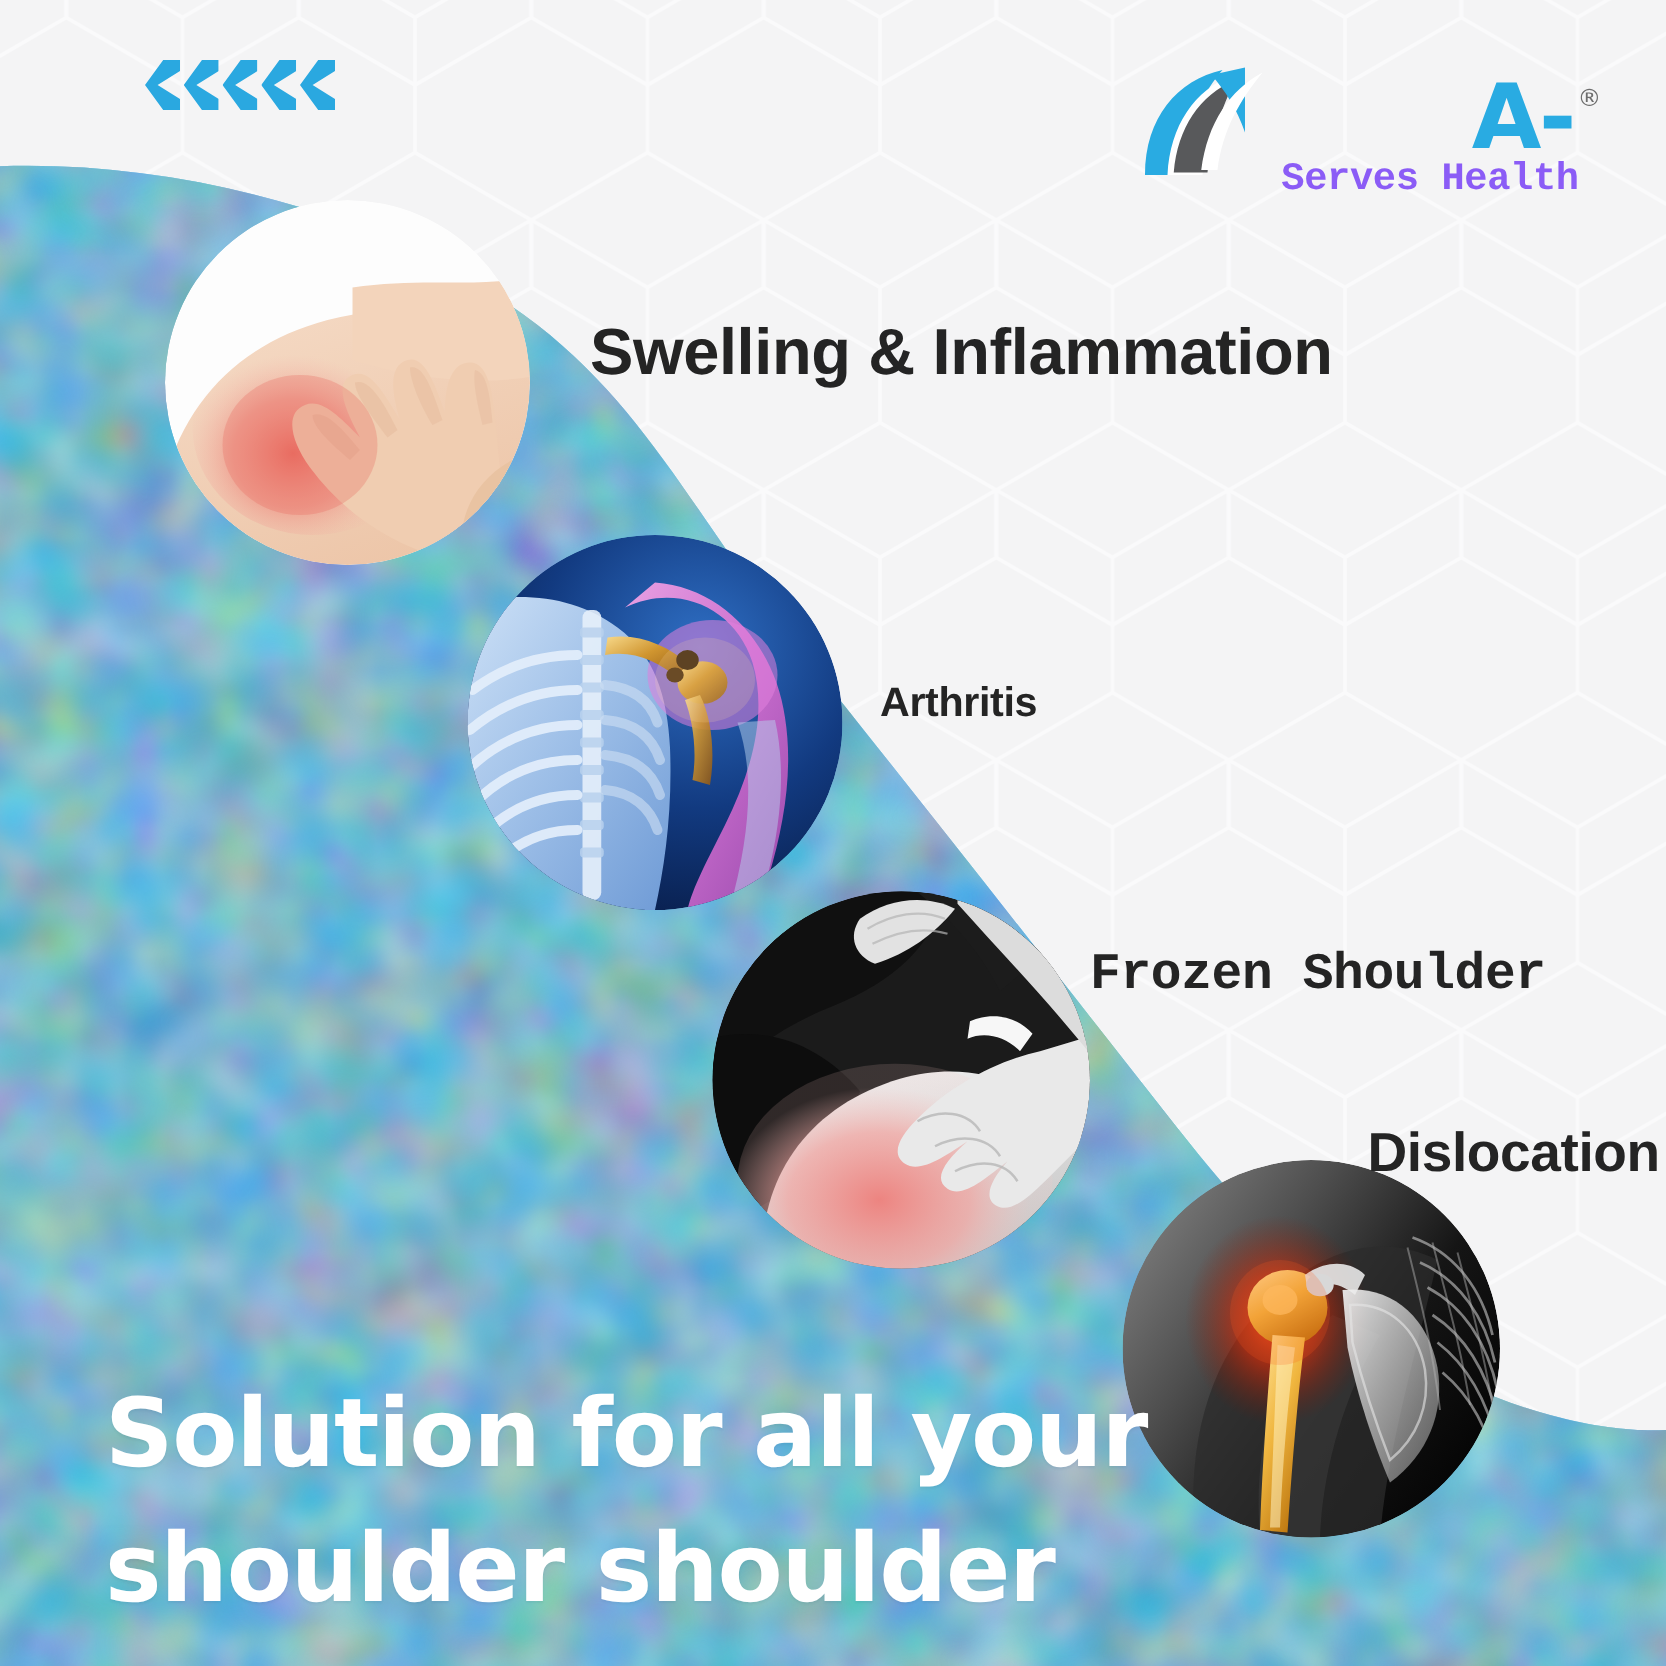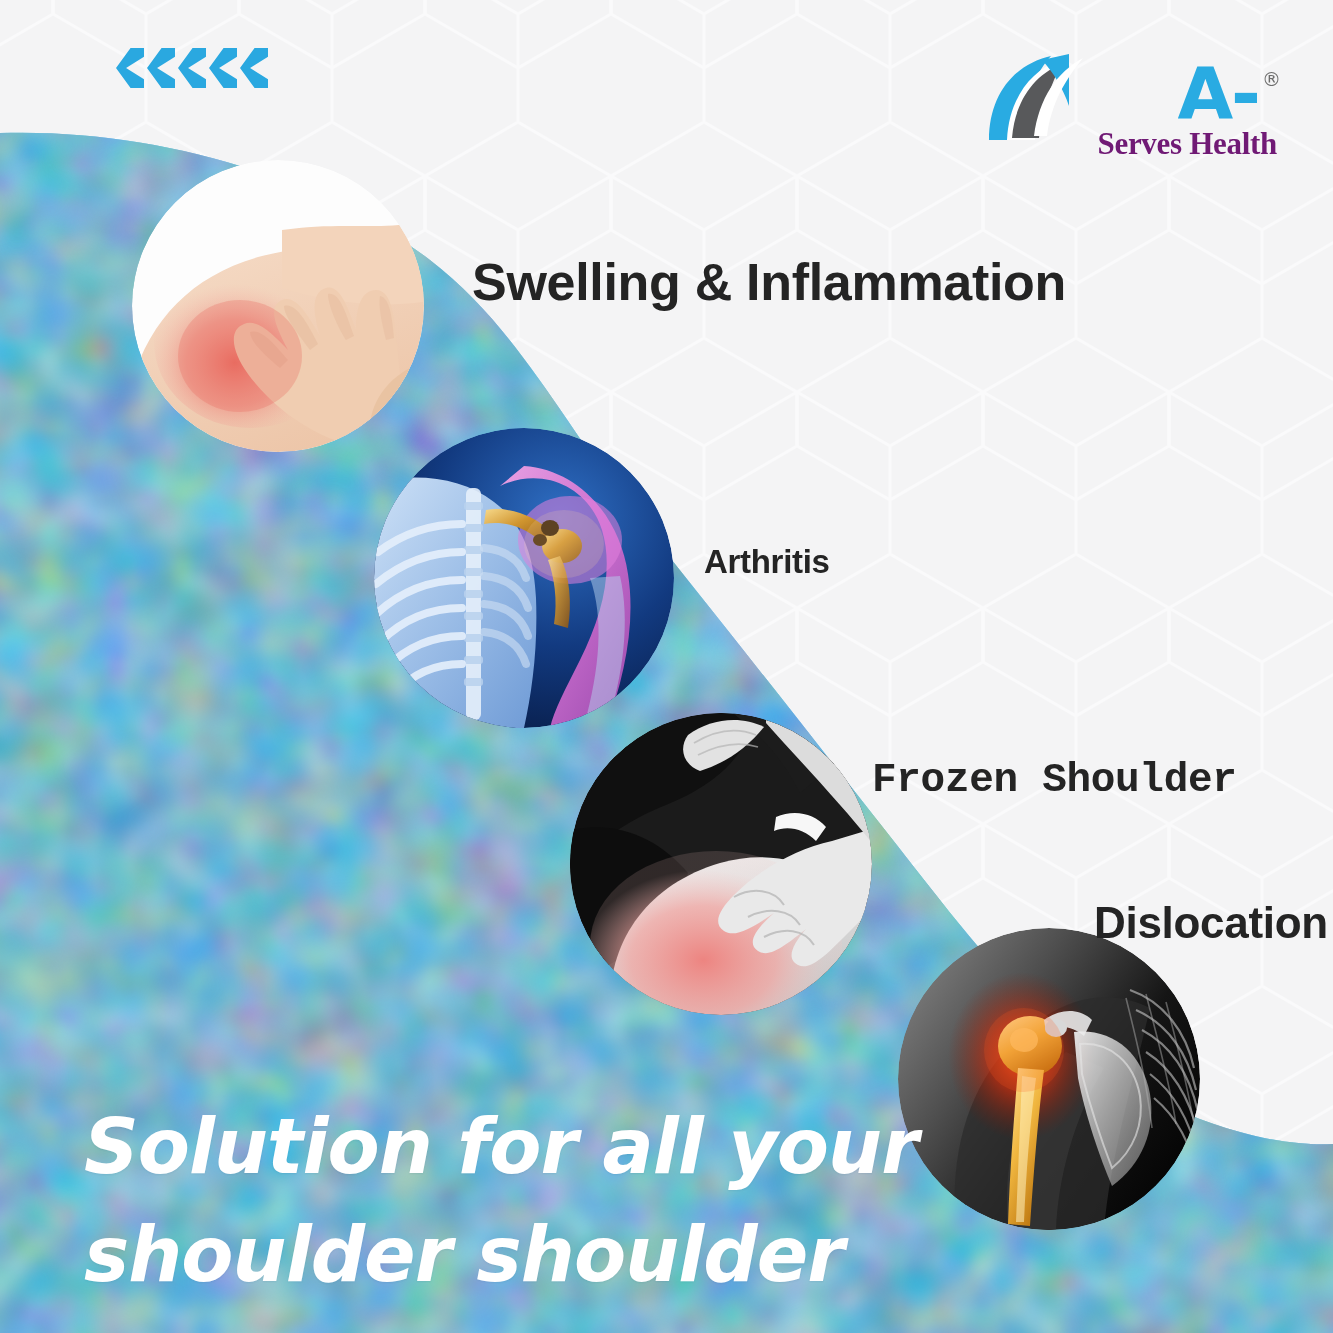--- a/index.html
+++ b/index.html
@@ -20,41 +20,41 @@
         clip-path:polygon(100% 0,100% 22%,36% 50%,100% 78%,100% 100%,52% 100%,0 50%,52% 0);}
 
   
   .logo{position:absolute;right:52px;top:50px;z-index:30;display:flex;align-items:flex-start;}
   .logomark{width:105px;height:92px;margin-right:8px;flex:0 0 auto;}
   .logotext{display:flex;flex-direction:column;align-items:flex-end;padding-top:14px;}
   .logoname{display:flex;align-items:flex-start;}
   .logoname .lt{font-size:72px;font-weight:bold;color:#29abe2;letter-spacing:-2px;line-height:0.82;
                 font-family:"DejaVu Sans",sans-serif;}
   .logoreg{font-size:19px;color:#6d6d6d;margin-left:3px;margin-top:4px;font-family:"DejaVu Sans",sans-serif;}
-  .logotag{font-size:31px;color:#701a75;font-weight:bold;letter-spacing:-0.3px;margin-top:3px;margin-right:4px;
-           font-family:Liberation Serif, serif;}
+  .logotag{font-size:31px;color:#8b5cf6;font-weight:bold;letter-spacing:-0.3px;margin-top:3px;margin-right:18px;
+           font-family:Liberation Mono, monospace;}
   .bubble{position:absolute;border-radius:50%;overflow:hidden;}
   .bubble svg{position:absolute;inset:0;width:100%;height:100%;}
   .clabel{position:absolute;font-weight:bold;color:#242424;white-space:nowrap;
           font-family:"Liberation Sans",sans-serif;letter-spacing:-0.3px;}
 
   #b1{left:132px;top:160px;width:292px;height:292px;}
   #l1{left:472px;top:252px;font-size:52px;}
   #b2{left:374px;top:428px;width:300px;height:300px;}
   #l2{left:704px;top:543px;font-size:33px;}
   #b3{left:570px;top:713px;width:302px;height:302px;}
   #l3{left:872px;top:757px;font-size:41px;font-family:Liberation Mono, monospace;}
   #b4{left:898px;top:928px;width:302px;height:302px;}
   #l4{left:1094px;top:898px;font-size:44px;}
 
   
   .headline{position:absolute;left:84px;top:1093px;z-index:28;color:#ffffff;font-weight:bold;
             font-size:76px;line-height:1.42;letter-spacing:-1px;
             font-family:"DejaVu Sans",sans-serif;text-shadow:0 1px 2px rgba(0,60,100,.07);}
-  .headline div{white-space:nowrap;font-style:italic;}
+  .headline div{white-space:nowrap;}
 </style>
 </head>
 <body>
 
 <div id="poster">
 
   <div class="hexlayer">
     <svg viewBox="0 0 1420 1420" preserveAspectRatio="none">
       <defs>
         <pattern id="hexpat" width="186" height="216" patternUnits="userSpaceOnUse">

